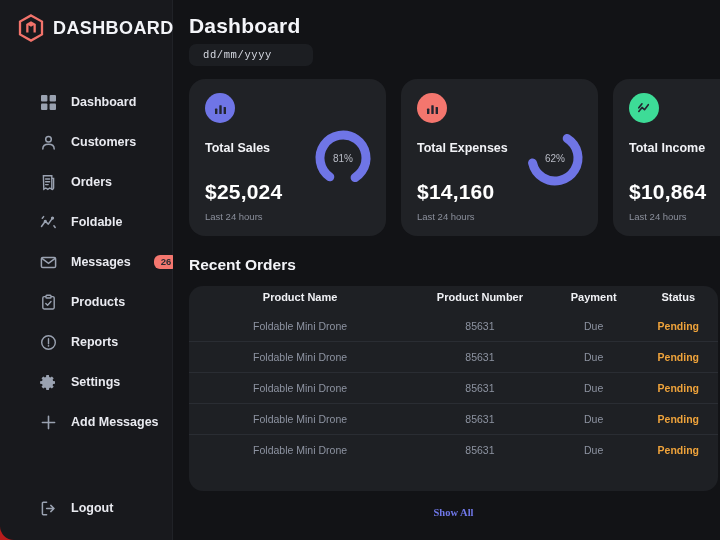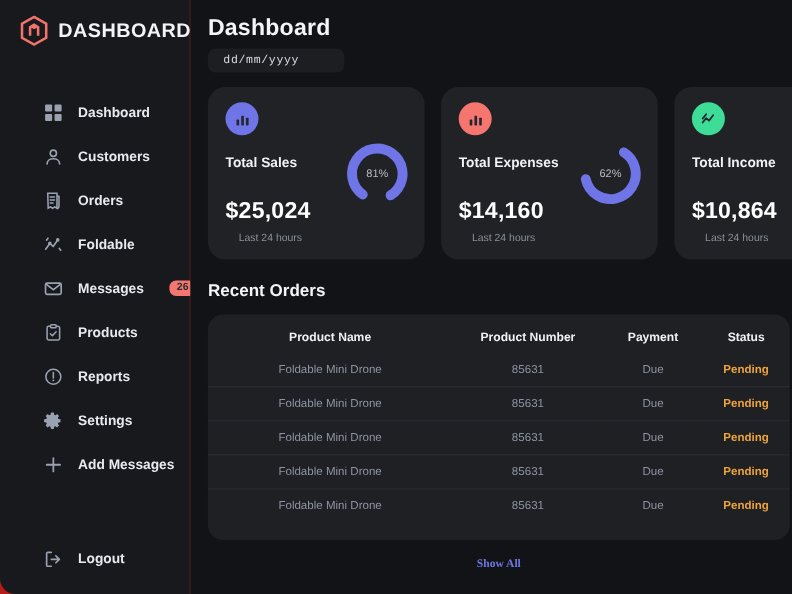--- a/index.html
+++ b/index.html
@@ -106,21 +106,21 @@
     margin-top: 18px;
     font-size: 12.5px; font-weight: 800; color: #f1f2f6;
   }
   .card-value {
     margin-top: 25px;
     font-size: 21px; font-weight: 800; color: #ffffff;
     letter-spacing: .2px;
   }
   .card-sub {
     position: absolute; left: 16px; bottom: 14px;
-    font-size: 9.5px; color: #8b909c; margin-left: 12px;
+    font-size: 9.5px; color: #8b909c;
   }
   .donut {
     position: absolute; right: 12px; top: 48px;
     width: 62px; height: 62px;
   }
   .donut svg { width: 62px; height: 62px; display: block; }
   .donut-label {
     position: absolute; left: 0; top: 0;
     width: 62px; height: 62px;
     display: flex; align-items: center; justify-content: center;
@@ -130,21 +130,21 @@
   
   .section-title {
     margin-top: 20px;
     font-size: 15.5px; font-weight: 800; color: #f3f4f8;
   }
   .table-card {
     margin-top: 12px;
     width: 529px; height: 205px;
     background: #1e2024;
     border-radius: 14px;
-    padding: 10px 0 0;
+    padding: 0 0 0;
     overflow: hidden;
   }
   table { width: 100%; border-collapse: collapse; table-layout: fixed; }
   th {
     font-size: 11px; font-weight: 800; color: #f0f1f5;
     padding: 5px 0 8px; text-align: center;
   }
   td {
     font-size: 10.5px; color: #8d93a1;
     padding: 9px 0; text-align: center;

